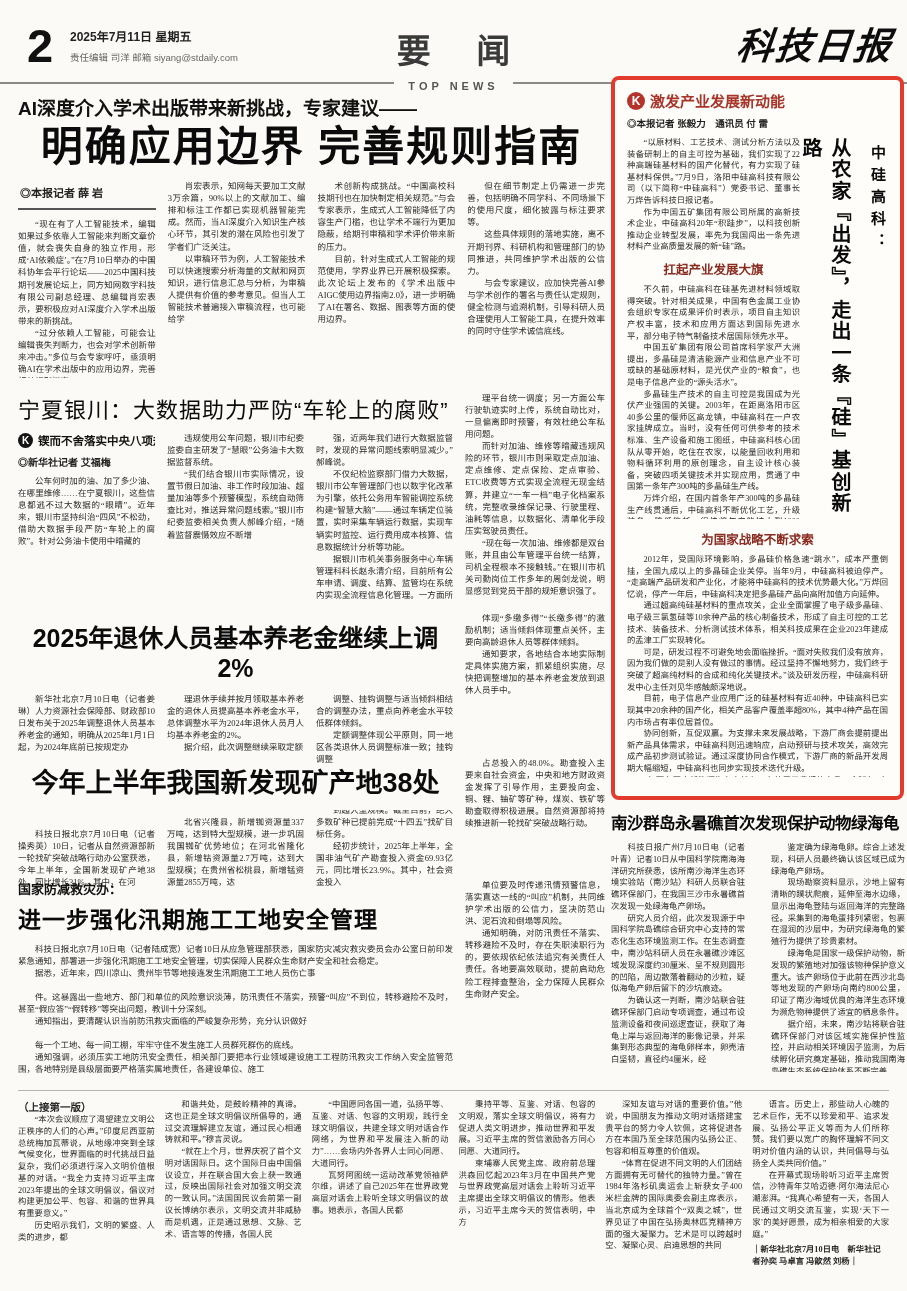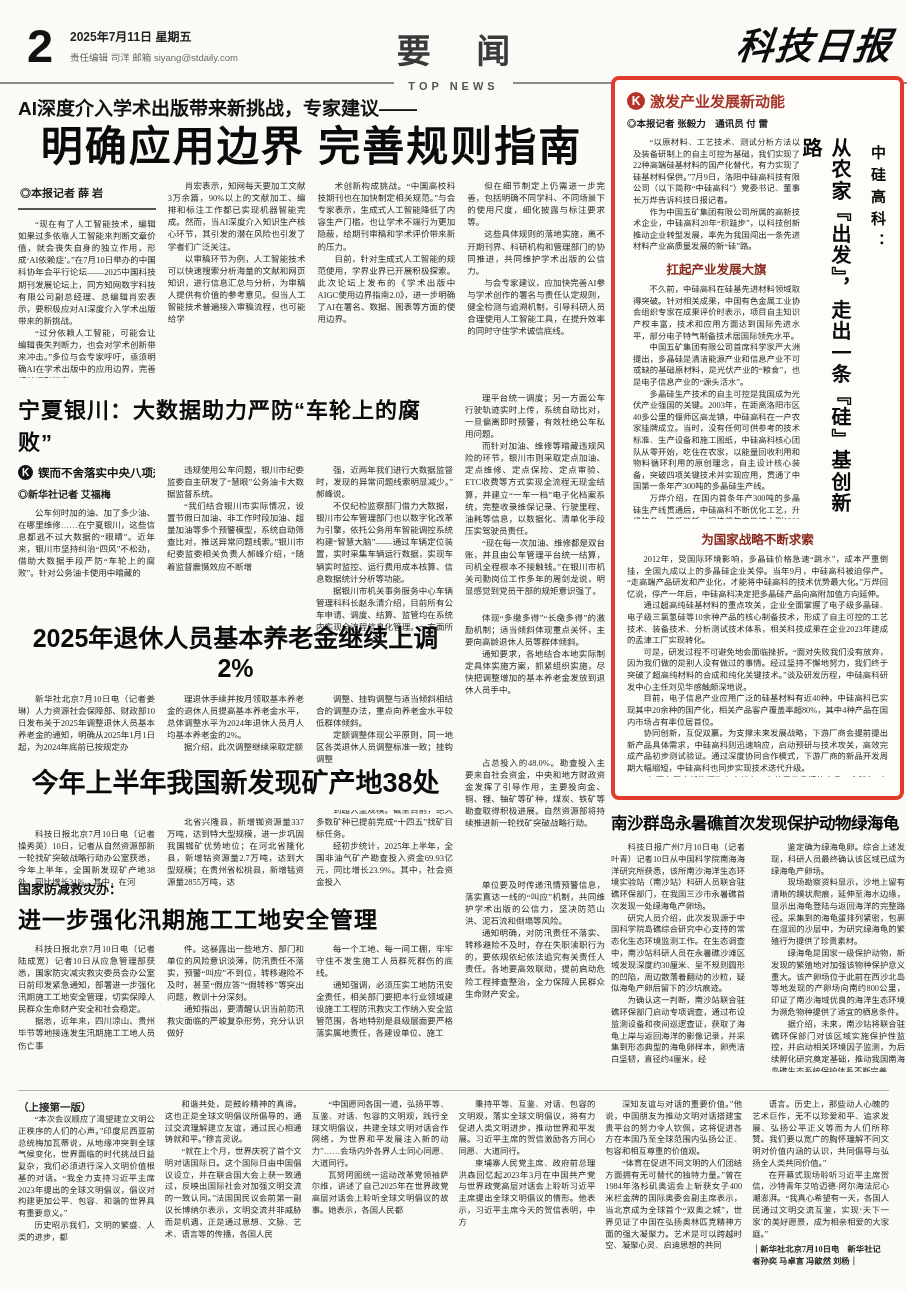--- a/index.html
+++ b/index.html
@@ -34,42 +34,42 @@
          color:#111;margin-bottom:6px;white-space:nowrap;}
   .klogo{display:inline-flex;flex:none;width:15px;height:15px;border-radius:50%;background:#151515;color:#fff;
          font:700 10px "Liberation Sans",sans-serif;align-items:center;justify-content:center;}
   .split{display:flex;gap:12px;}
   .split .main{width:435px;flex:none;}
   .split .side{flex:1;min-width:0;overflow:hidden;}
   
   .art-ai{top:93px;left:18px;width:587px;}
   .art-ai .row{height:198px;margin-top:2px;}
   .art-yc{top:392px;left:18px;width:587px;}
-  .art-yc h2{font-size:22px;font-weight:700;letter-spacing:1px;margin-bottom:8px;}
+  .art-yc h2{font-size:22px;font-weight:400;letter-spacing:1px;margin-bottom:8px;}
   .art-yc .row{height:170px;}
   .art-yc .side{height:216px;}
   .art-pen{top:612px;left:18px;width:587px;}
   .art-pen h2{font-size:25px;font-weight:700;text-align:center;margin:6px 0 10px;}
   .art-pen .row{height:88px;}
   .art-pen .side{height:146px;}
   .art-min{top:757px;left:18px;width:587px;}
   .art-min h2{font-size:27px;font-weight:700;text-align:center;margin:4px 0 10px;}
   .art-min .row{height:78px;align-items:flex-end;}
   .art-min .side{height:124px;}
   .art-fld{top:879px;left:18px;width:587px;}
   .art-fld h2{font-size:23px;font-weight:700;letter-spacing:1px;margin:2px 0 8px;}
-  .art-fld .row{height:132px;}
+  .art-fld .row{height:132px;flex-direction:column;}
   .art-fld .side{height:202px;}
   
   .redbox{top:76px;left:611px;width:293px;height:724px;border:4px solid #e23b2e;border-radius:8px;
           background:#fefdfa;padding:10px 12px;}
   .redbox .badge{font-size:15px;color:#a8352a;margin-bottom:5px;}
   .redbox .klogo{width:18px;height:18px;background:#b5332a;font-size:12px;}
   .redbox .byline{font-size:9.5px;margin-bottom:7px;}
-  .sil-upper{display:flex;height:382px;overflow:hidden;margin-left:6px;}
+  .sil-upper{display:flex;height:382px;overflow:hidden;}
   .sil-left{flex:1;min-width:0;overflow:hidden;}
   .vt{width:88px;flex:none;writing-mode:vertical-rl;text-orientation:upright;height:100%;
       font-family:"Liberation Sans",sans-serif;color:#0a0a0a;}
   .vt-small{display:block;font-size:15px;font-weight:700;letter-spacing:7px;padding-top:8px;margin-left:12px;}
   .vt-big{display:block;font-size:20px;font-weight:700;letter-spacing:1.5px;}
   .subhead{font:700 12.5px "Liberation Sans",sans-serif;color:#8b2b20;text-align:center;margin:6px 0;}
   .sil-lower{height:254px;overflow:hidden;margin-top:4px;}
   .redbox .body-text{font-size:8.3px;line-height:1.4;}
   
   .art-turtle{top:808px;left:611px;width:294px;}

